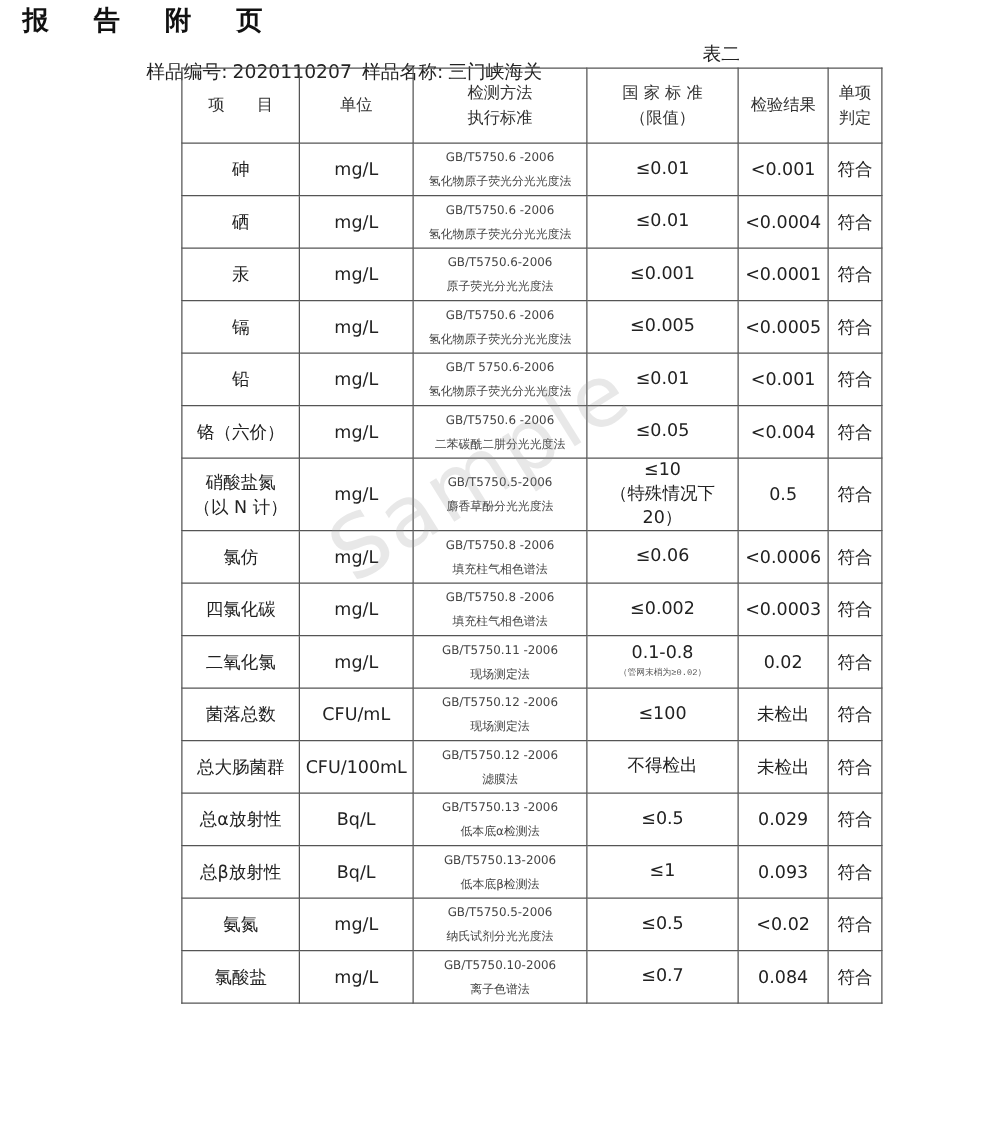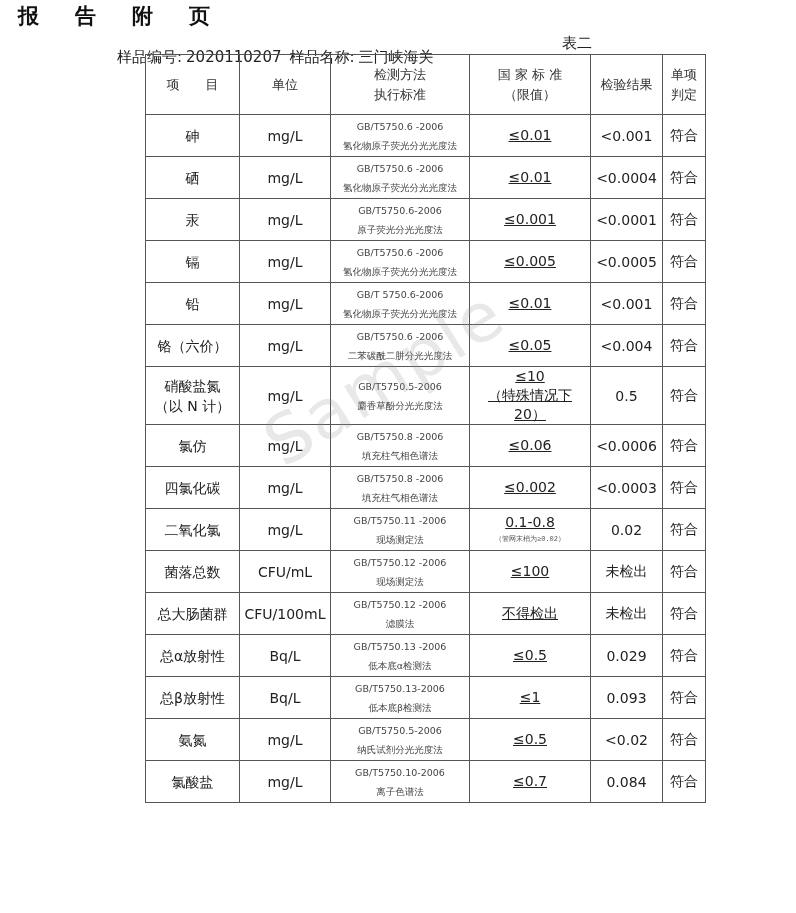--- a/index.html
+++ b/index.html
@@ -13,21 +13,21 @@
   .table-no { position: absolute; top: 34px; left: 562px; font-size: 15px; color: #222; }
   table { position: absolute; top: 54px; left: 113px; border-collapse: collapse; table-layout: fixed; margin-left: 32px; }
   td, th { border: 1.5px solid #555; text-align: center; vertical-align: middle; padding: 0; }
   th { font-weight: normal; font-size: 13px; color: #333; height: 59px; line-height: 20px; }
   td { height: 41px; font-size: 14px; color: #222; }
   .method { font-size: 9.5px; line-height: 19px; color: #444; }
   .method .std { display: block; }
   .method .name { display: block; }
   .item { line-height: 20px; font-size: 14px; }
   .limit-note { display: block; font-size: 7px; color: #555; line-height: 14px; font-family: Liberation Mono, monospace; }
-  .limit-main { display: block; line-height: 19px; text-decoration: underline; }
+  .limit-main { display: block; line-height: 19px; }
   .watermark { position: absolute; left: 250px; top: 415px; font-size: 68px; color: rgba(150,150,150,0.22);
                transform: rotate(-32deg); transform-origin: left top; pointer-events: none;
                font-family: "DejaVu Sans", sans-serif; letter-spacing: 2px; }
 </style>
 </head>
 <body>
 
 <div class="title">
   <span>报</span><span>告</span><span>附</span><span>页</span>
 </div>

